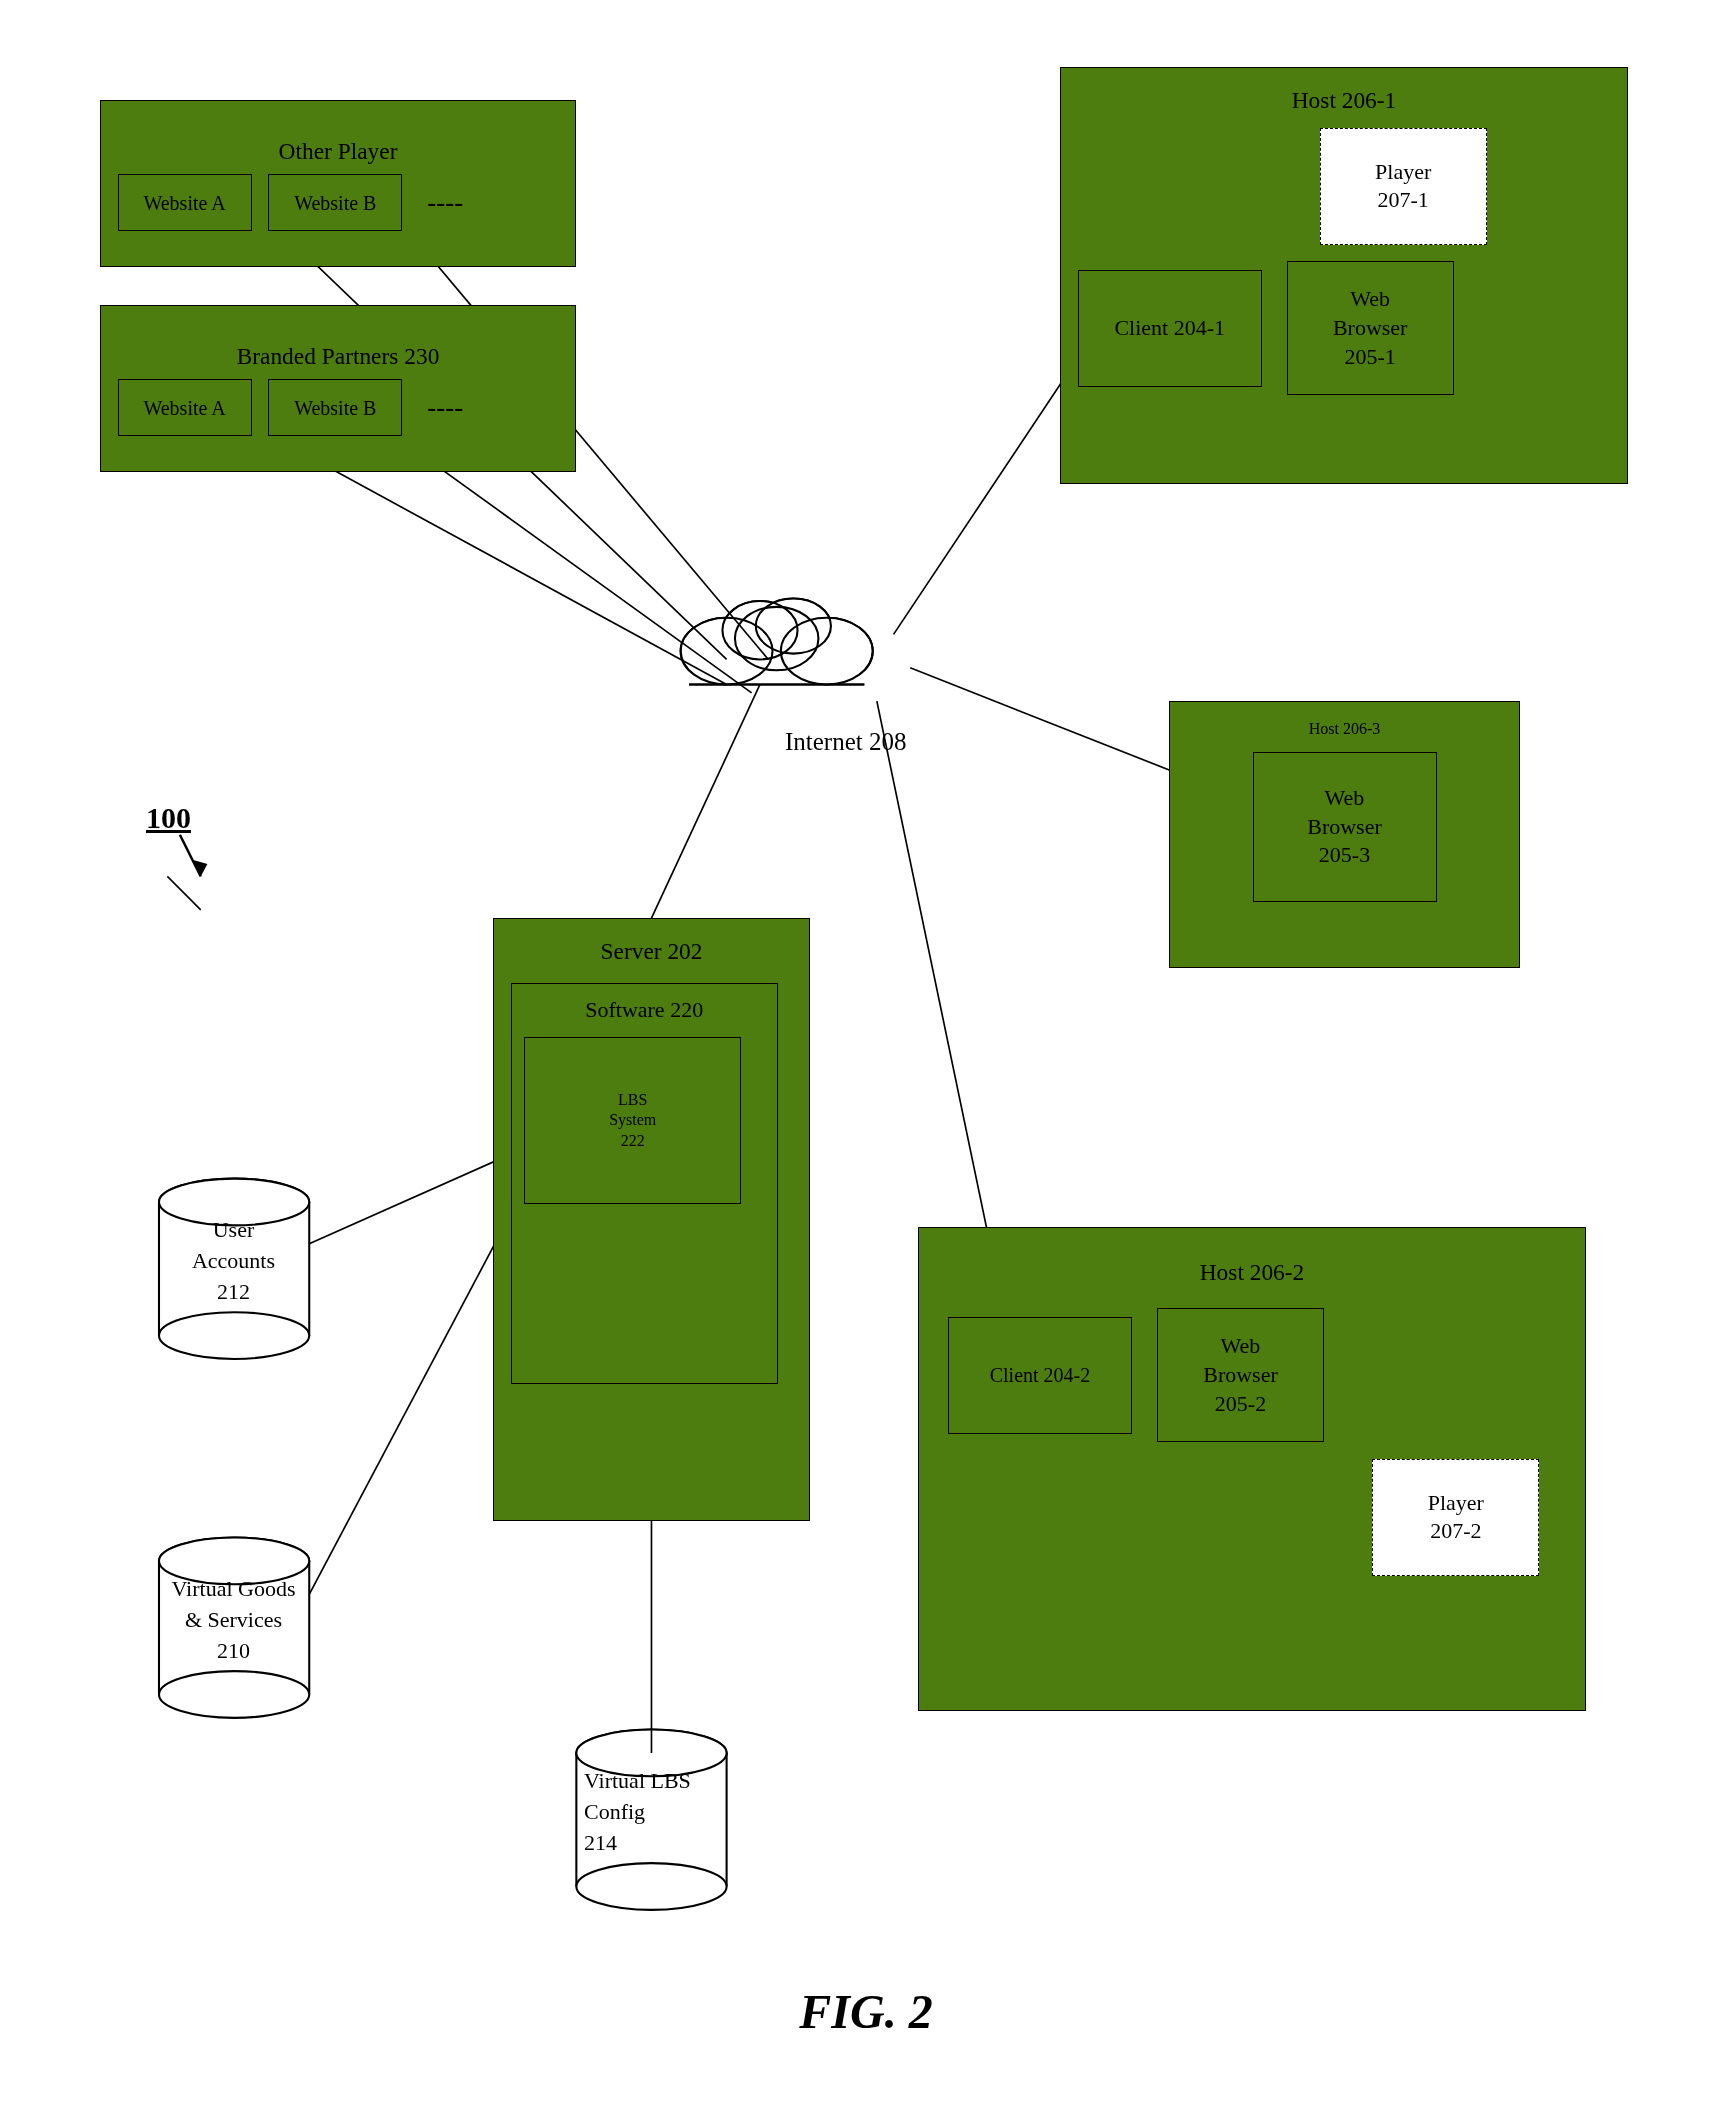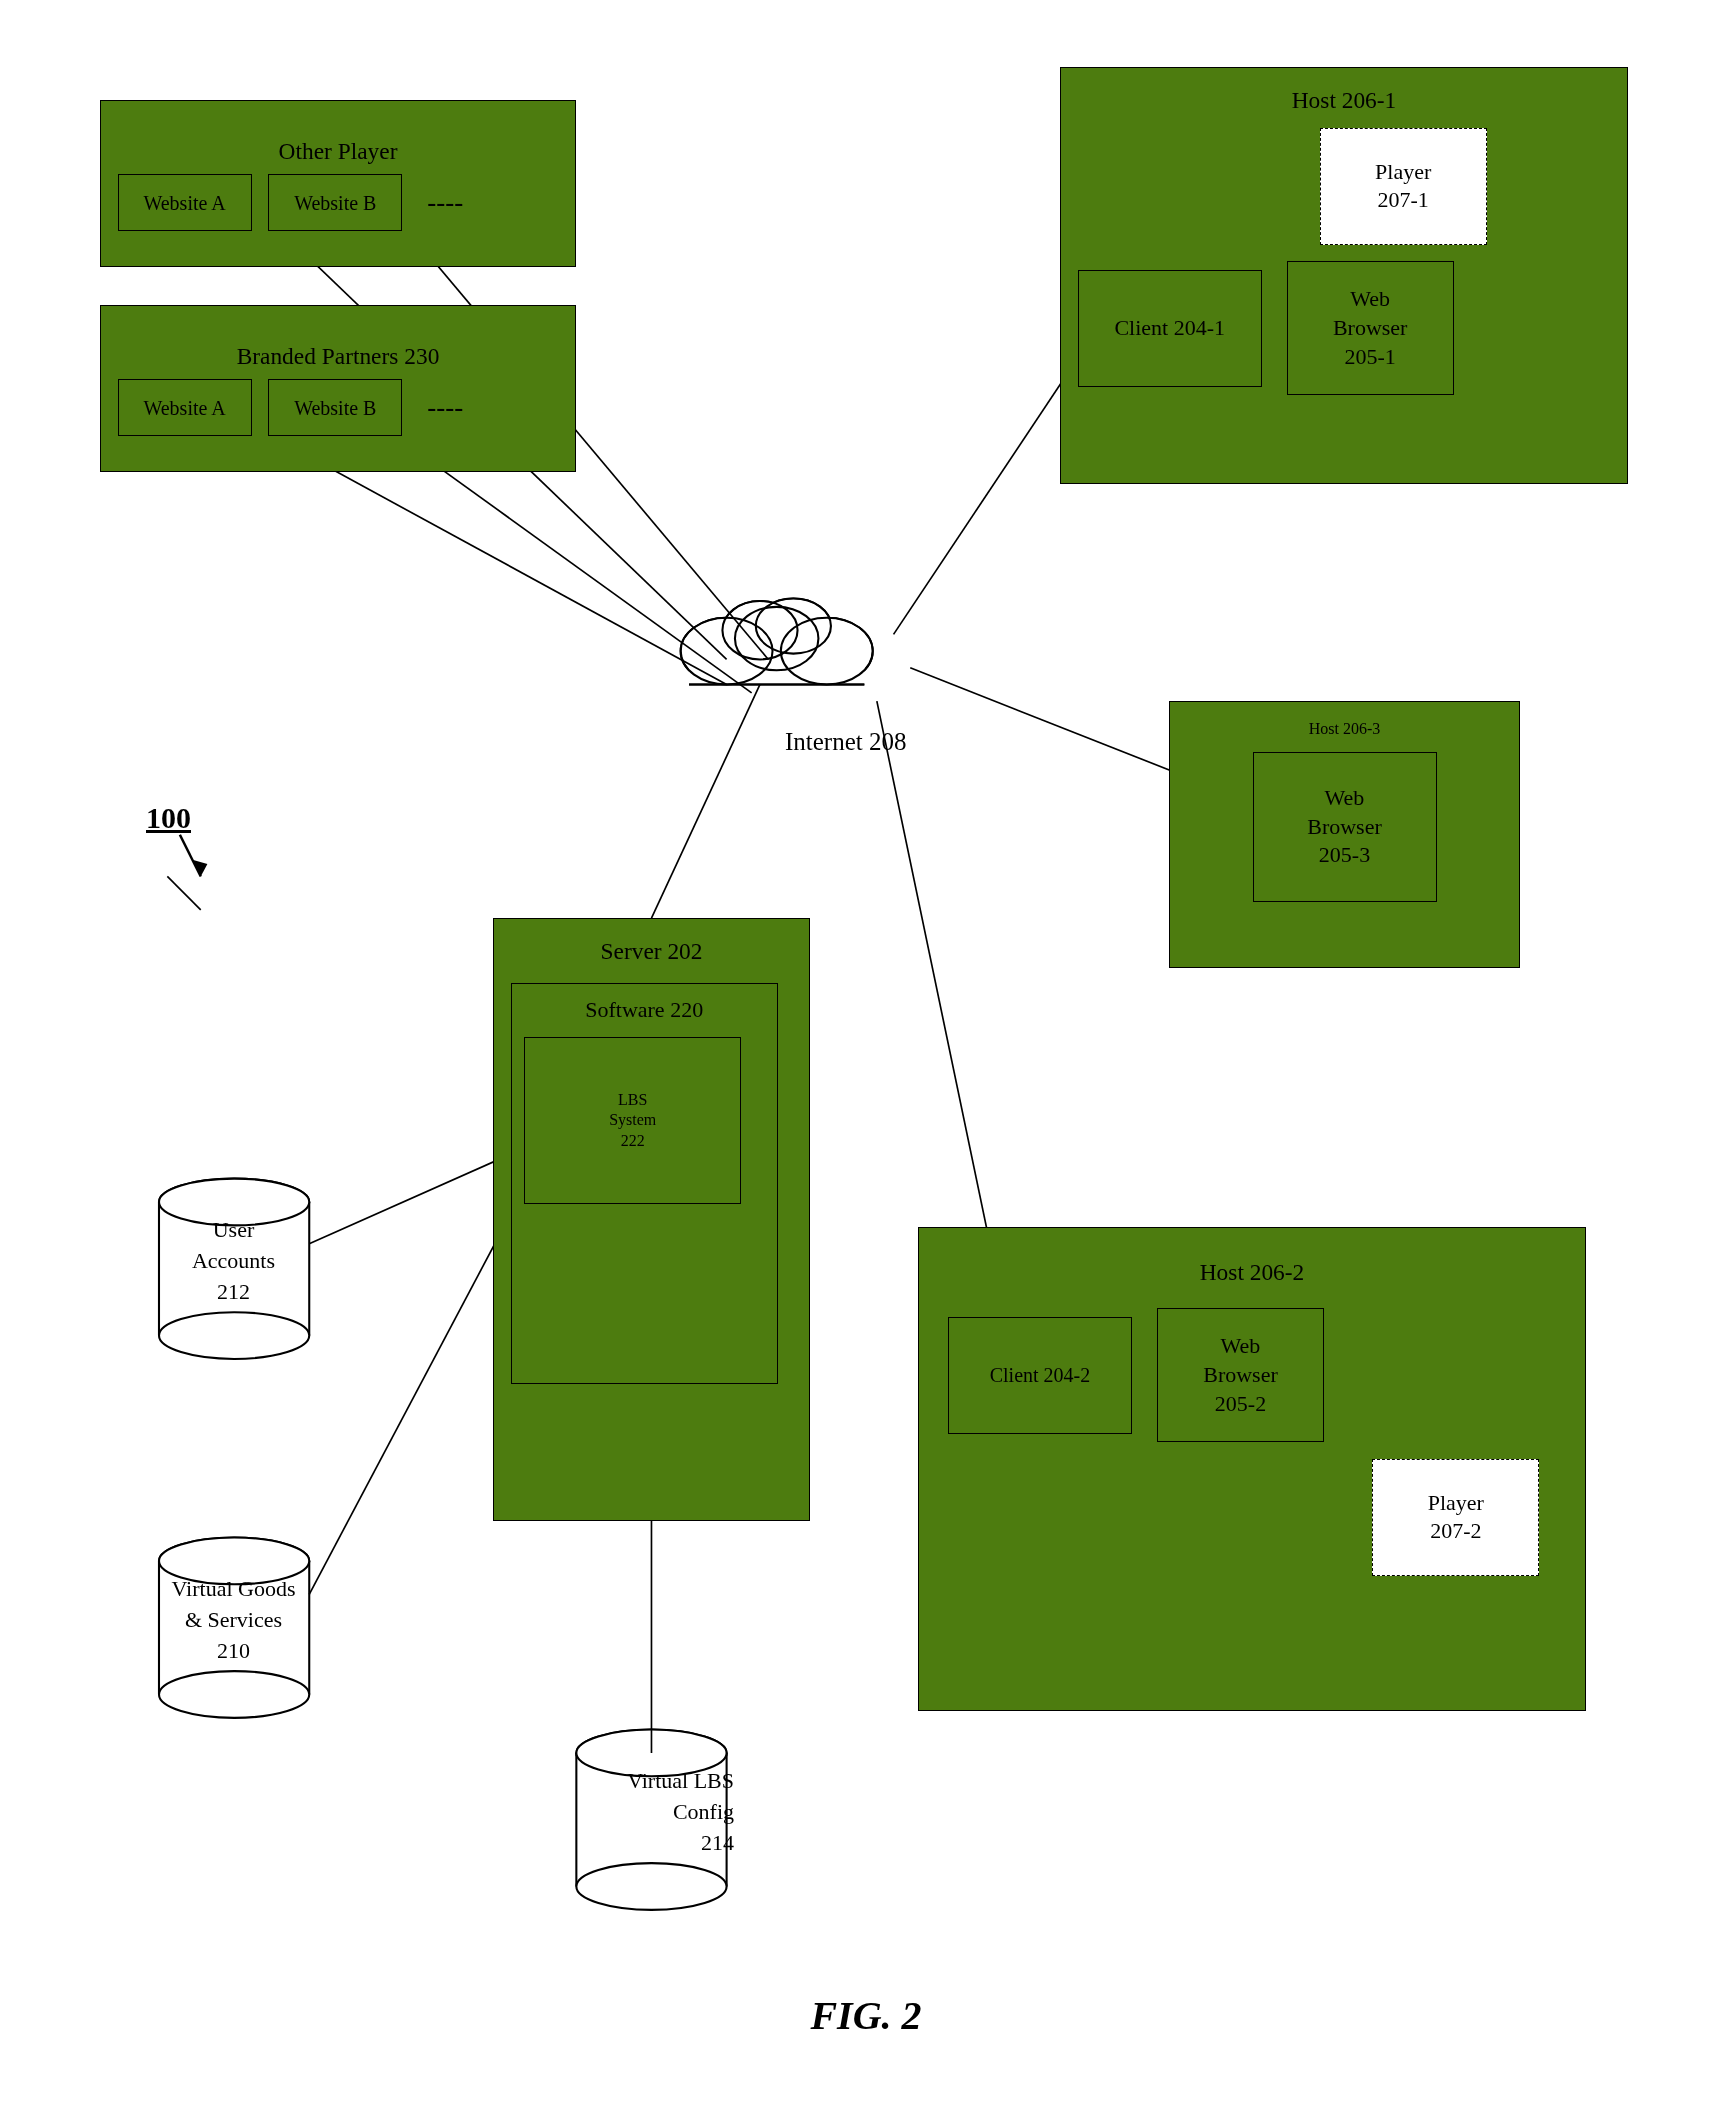--- a/index.html
+++ b/index.html
@@ -57,21 +57,21 @@
       top: 0; left: 0;
       width: 1732px;
       height: 2106px;
     }
 
     .fig-label {
       position: absolute;
       bottom: 50px;
       left: 50%;
       transform: translateX(-50%);
-      font-size: 40px;
+      font-size: 48px;
       font-weight: bold;
       font-style: italic;
     }
 
     .ref-label {
       position: absolute;
       font-size: 23.4px;
       font-weight: bold;
     }
   </style>
@@ -198,21 +198,21 @@
   </div>
 
   <div class="label" style="left:175px; top:1215px; width:117px; text-align:center; font-size:22px; white-space:pre-line; line-height:1.4;">User
 Accounts
 212</div>
 
   <div class="label" style="left:154px; top:1574px; width:159px; text-align:center; font-size:22px; white-space:pre-line; line-height:1.4;">Virtual Goods
 &amp; Services
 210</div>
 
-  <div class="label" style="left:584px; top:1766px; width:150px; text-align:right; font-size:22px; white-space:pre-line; line-height:1.4;">Virtual LBS
+  <div class="label" style="left:584px; top:1766px; width:150px; text-align:left; font-size:22px; white-space:pre-line; line-height:1.4;">Virtual LBS
 Config
 214</div>
 
   <div class="box" style="left:1060px; top:67px; width:568px; height:417px; flex-direction:column; align-items:flex-start; justify-content:flex-start; padding:16.7px;">
     <div style="width:100%; text-align:center; margin-bottom:12.5px; font-size:23.4px;">Host 206-1</div>
     <div style="display:flex; gap:25px; align-items:flex-start;">
 
       <div class="box-dashed" style="position:relative; width:167px; height:117px; font-size:22px; white-space:pre-line; top:0px; left:242px;">Player
 207-1</div>
     </div>

